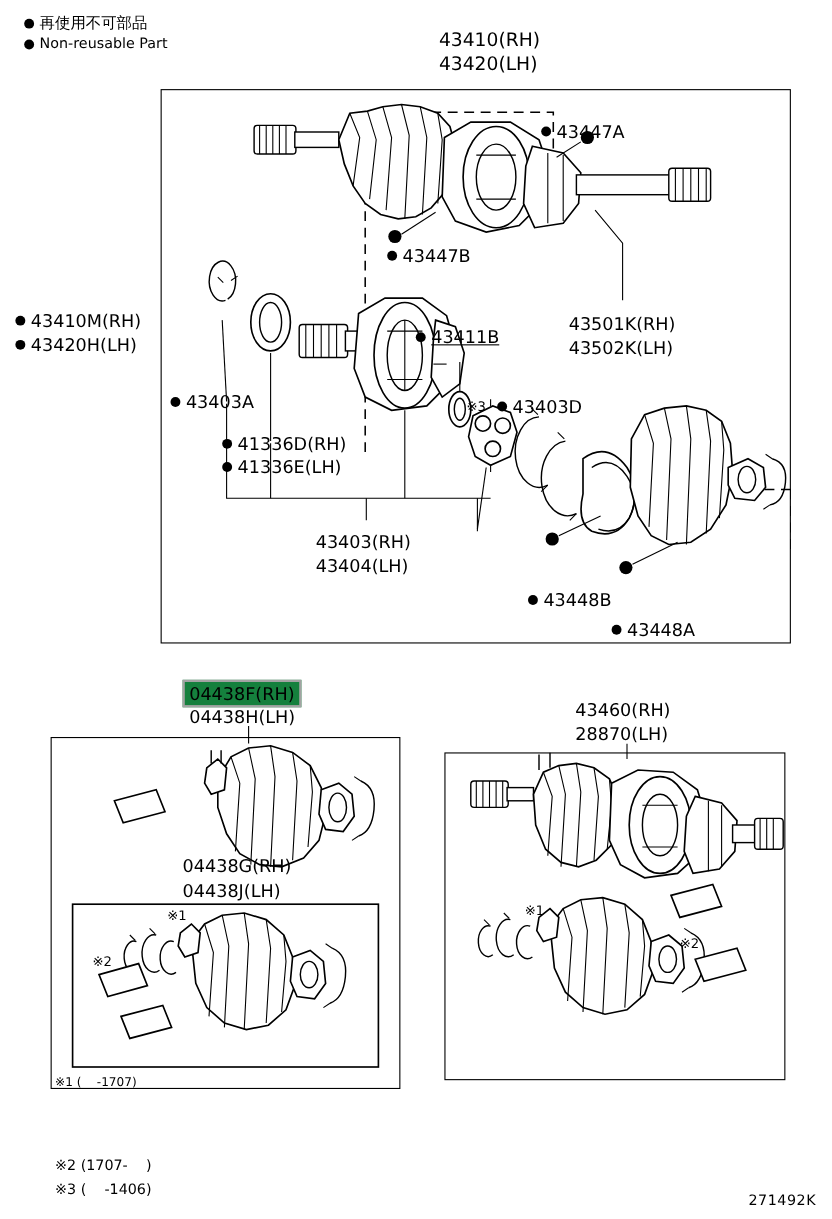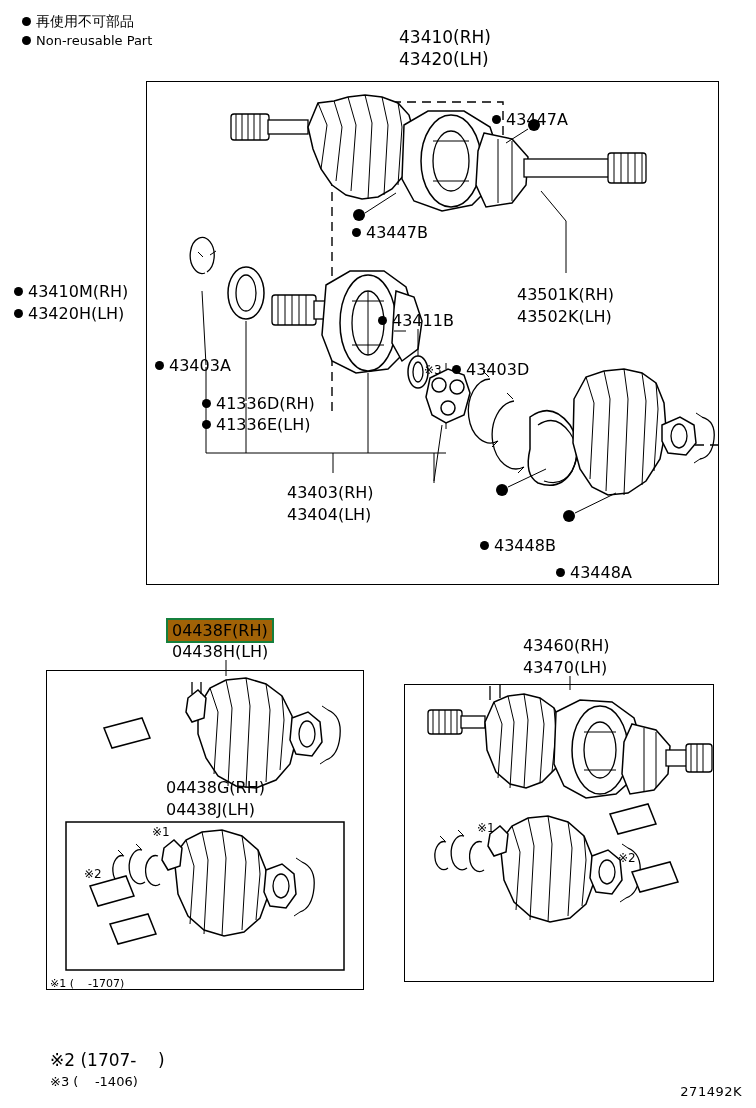--- a/index.html
+++ b/index.html
@@ -13,22 +13,22 @@
   }
   .page{position:relative;width:756px;height:1088px;}
   .abs{position:absolute;}
   .lbl{font-size:16px;line-height:19px;white-space:pre;letter-spacing:0px;}
   .lbl-sm{font-size:13px;line-height:15px;white-space:pre;}
   .lbl-xs{font-size:11px;line-height:13px;white-space:pre;}
   .bullet{display:inline-block;width:9px;height:9px;border-radius:50%;background:#000;margin-right:5px;vertical-align:1px;}
   .legend-row{display:flex;align-items:center;}
   .box{border:1.5px solid #000;box-sizing:border-box;}
   .hl{
-    border:2px solid #15803d;
-    background:#a16207;
+    border:2px solid #a3a3a3;
+    background:#15803d;
     padding:1px 4px;
     box-sizing:border-box;
     display:inline-block;
   }
   .code{font-size:12px;letter-spacing:0.5px;}
   svg{display:block;}
   .dashed{stroke:#000;stroke-width:1.4;fill:none;stroke-dasharray:9 6;}
   .thin{stroke:#000;stroke-width:1;fill:none;}
   .wh{fill:#fff;stroke:#000;stroke-width:1.3;}
   .wh2{fill:#fff;stroke:#000;stroke-width:1.5;}
@@ -173,21 +173,21 @@
 
   <div class="abs lbl" style="left:492px;top:110px;text-align:right;"><span class="bullet"></span><span>43447A</span></div>
   <div class="abs lbl" style="left:352px;top:200px;margin-top:23px;"><span class="bullet"></span><span>43447B</span></div>
   <div class="abs lbl" style="left:517px;top:285px;">43501K(RH)</div>
   <div class="abs lbl" style="left:517px;top:307px;">43502K(LH)</div>
 
   <div class="abs lbl" style="left:14px;top:282px;"><span class="bullet"></span><span>43410M(RH)</span></div>
   <div class="abs lbl" style="left:14px;top:304px;"><span class="bullet"></span><span>43420H(LH)</span></div>
 
   <div class="abs lbl" style="left:155px;top:356px;"><span class="bullet"></span><span>43403A</span></div>
-  <div class="abs lbl" style="left:378px;top:311px;"><span class="bullet"></span><span>43411B</span></div>
+  <div class="abs lbl" style="left:378px;top:297px;text-decoration:underline;"><span class="bullet"></span><span>43411B</span></div>
 
   <div class="abs lbl" style="left:202px;top:394px;"><span class="bullet"></span><span>41336D(RH)</span></div>
   <div class="abs lbl" style="left:202px;top:415px;"><span class="bullet"></span><span>41336E(LH)</span></div>
 
   <div class="abs lbl-xs" style="left:424px;top:364px;font-size:12px;">※3</div>
   <div class="abs lbl" style="left:452px;top:360px;"><span class="bullet"></span><span>43403D</span></div>
 
   <div class="abs lbl" style="left:287px;top:483px;">43403(RH)</div>
   <div class="abs lbl" style="left:287px;top:505px;">43404(LH)</div>
 
@@ -248,21 +248,21 @@
       <path class="wh2" d="M64 254 L102 244 L110 264 L72 274 Z"></path>
     </g>
   </svg>
 
   <div class="abs lbl" style="left:166px;top:778px;">04438G(RH)</div>
   <div class="abs lbl" style="left:166px;top:800px;">04438J(LH)</div>
   <div class="abs lbl-xs" style="left:152px;top:826px;font-size:12px;">※1</div>
   <div class="abs lbl-xs" style="left:84px;top:868px;font-size:12px;">※2</div>
 
   <div class="abs lbl" style="left:523px;top:636px;">43460(RH)</div>
-  <div class="abs lbl" style="left:523px;top:658px;">43470(LH)</div>
+  <div class="abs lbl" style="left:523px;top:658px;">28870(LH)</div>
   <svg class="abs" style="left:523px;top:676px;" width="140" height="20">
     <path class="thin" d="M47 0 L47 14"></path>
   </svg>
 
   <div class="abs box" style="left:404px;top:684px;width:310px;height:298px;"></div>
   <svg class="abs" style="left:404px;top:684px;" width="310" height="298" viewBox="0 0 310 298">
 
     <g>
       <rect class="wh" x="24" y="26" width="34" height="24" rx="3"></rect>
       <path class="thin" d="M29 26 L29 50 M35 26 L35 50 M41 26 L41 50 M47 26 L47 50 M53 26 L53 50"></path>
@@ -300,18 +300,18 @@
 
       <path class="wh2" d="M206 130 L244 120 L252 140 L214 150 Z"></path>
       <path class="wh2" d="M228 188 L266 178 L274 198 L236 208 Z"></path>
     </g>
   </svg>
 
   <div class="abs lbl-xs" style="left:477px;top:822px;font-size:12px;">※1</div>
   <div class="abs lbl-xs" style="left:618px;top:852px;font-size:12px;">※2</div>
 
   <div class="abs lbl-sm" style="left:50px;top:976px;font-size:11px;">※1 (    -1707)</div>
-  <div class="abs lbl-sm" style="left:50px;top:1053px;font-size:17px;">※2 (1707-    )</div>
+  <div class="abs lbl-sm" style="left:50px;top:1053px;font-size:13px;">※2 (1707-    )</div>
   <div class="abs lbl-sm" style="left:50px;top:1074px;font-size:13px;">※3 (    -1406)</div>
 
   <div class="abs code" style="right:14px;top:1084px;font-size:13px;letter-spacing:0.5px;">271492K</div>
 
 </div>
 
 </body></html>

